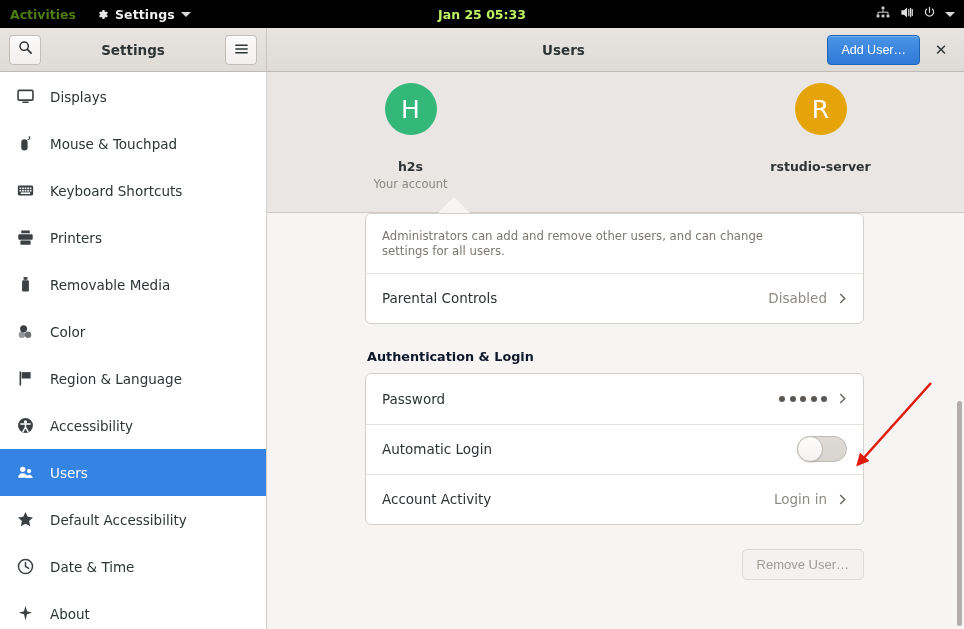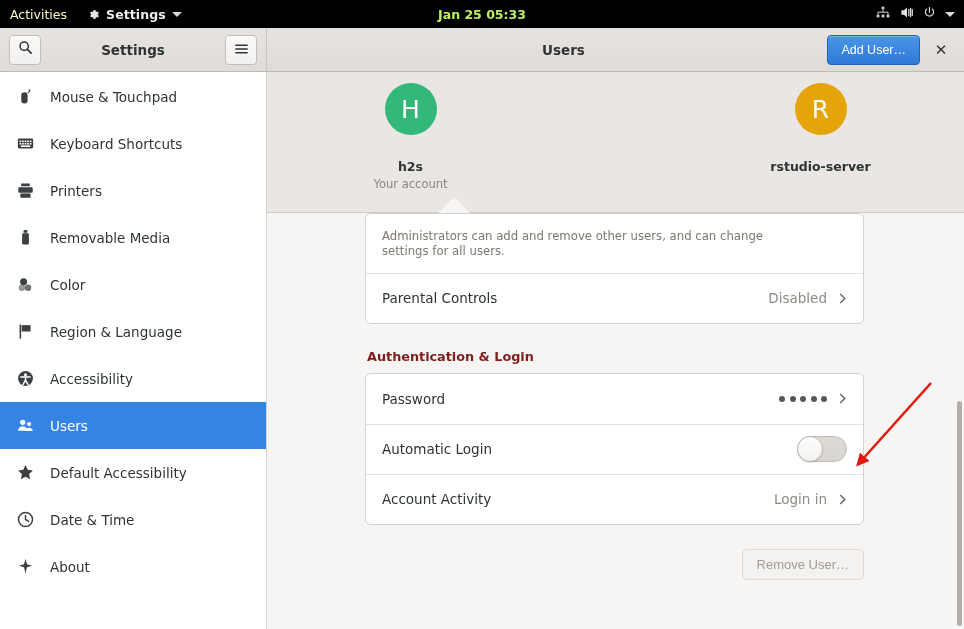--- a/index.html
+++ b/index.html
@@ -13,21 +13,21 @@
   
   .topbar {
     height: 28px; width: 100%;
     background: #000000;
     display: flex; align-items: center;
     color: #e6e6e6;
     font-size: 12.5px;
     position: relative;
     user-select: none;
   }
-  .tb-activities { padding: 0 12px 0 10px; font-weight: 400; color: #fef9c3; }
+  .tb-activities { padding: 0 12px 0 10px; font-weight: 700; color: #4d7c0f; }
   .tb-app { display: flex; align-items: center; gap: 6px; padding: 0 8px; }
   .tb-app-label { font-weight: 700; color: #efefef; letter-spacing: .1px; }
   .tb-clock {
     position: absolute; left: 0; right: 0; text-align: center;
     font-weight: 700; font-size: 12.5px; color: #bef264;
     pointer-events: none;
   }
   .tb-right {
     margin-left: auto; display: flex; align-items: center; gap: 9px;
     padding-right: 9px; z-index: 2;
@@ -186,21 +186,21 @@
   }
   .toggle .knob {
     position: absolute; top: -1px; left: -1px;
     width: 26px; height: 26px; border-radius: 50%;
     background: linear-gradient(#fdfdfc, #f4f2f0);
     border: 1px solid #bdb8b3;
     box-shadow: 0 1px 1px rgba(0,0,0,.13);
   }
 
   .section-title {
-    font-size: 12.8px; font-weight: 700; color: #7f1d1d;
+    font-size: 12.8px; font-weight: 700; color: #0f172a;
     margin: 25px 0 9px 2px;
   }
   .footer-row { display: flex; justify-content: flex-end; margin-top: 24px; }
   .remove-btn {
     padding: 7px 14px;
     font-size: 13px; color: #a09b96;
     background: #f4f2f0;
     border: 1px solid #dcd8d3;
     border-radius: 5px;
   }
@@ -283,20 +283,29 @@
     <div class="close-btn">
       <span>✕</span>
     </div>
   </div>
 </div>
 
 <div class="body-wrap">
 
   <div class="sidebar">
 
+    <div class="side-item">
+      <span>
+          <svg class="side-ico" viewBox="0 0 16 16">
+            <rect x="1" y="2.2" width="14" height="9.2" rx="1" fill="none" stroke="#3c4043" stroke-width="1.5"></rect>
+            <rect x="5" y="12.6" width="6" height="1.5" rx=".5"></rect>
+          </svg>
+        </span>
+      <span>Displays</span>
+    </div>
 
     <div class="side-item">
       <span>
           <svg class="side-ico" viewBox="0 0 16 16">
             <rect x="4" y="4" width="6" height="10.5" rx="3"></rect>
             <path d="M10 4.5c2.5-.4 2.6-2.6 1-3" fill="none" stroke="#3c4043" stroke-width="1.1"></path>
           </svg>
         </span>
       <span>Mouse &amp; Touchpad</span>
     </div>

